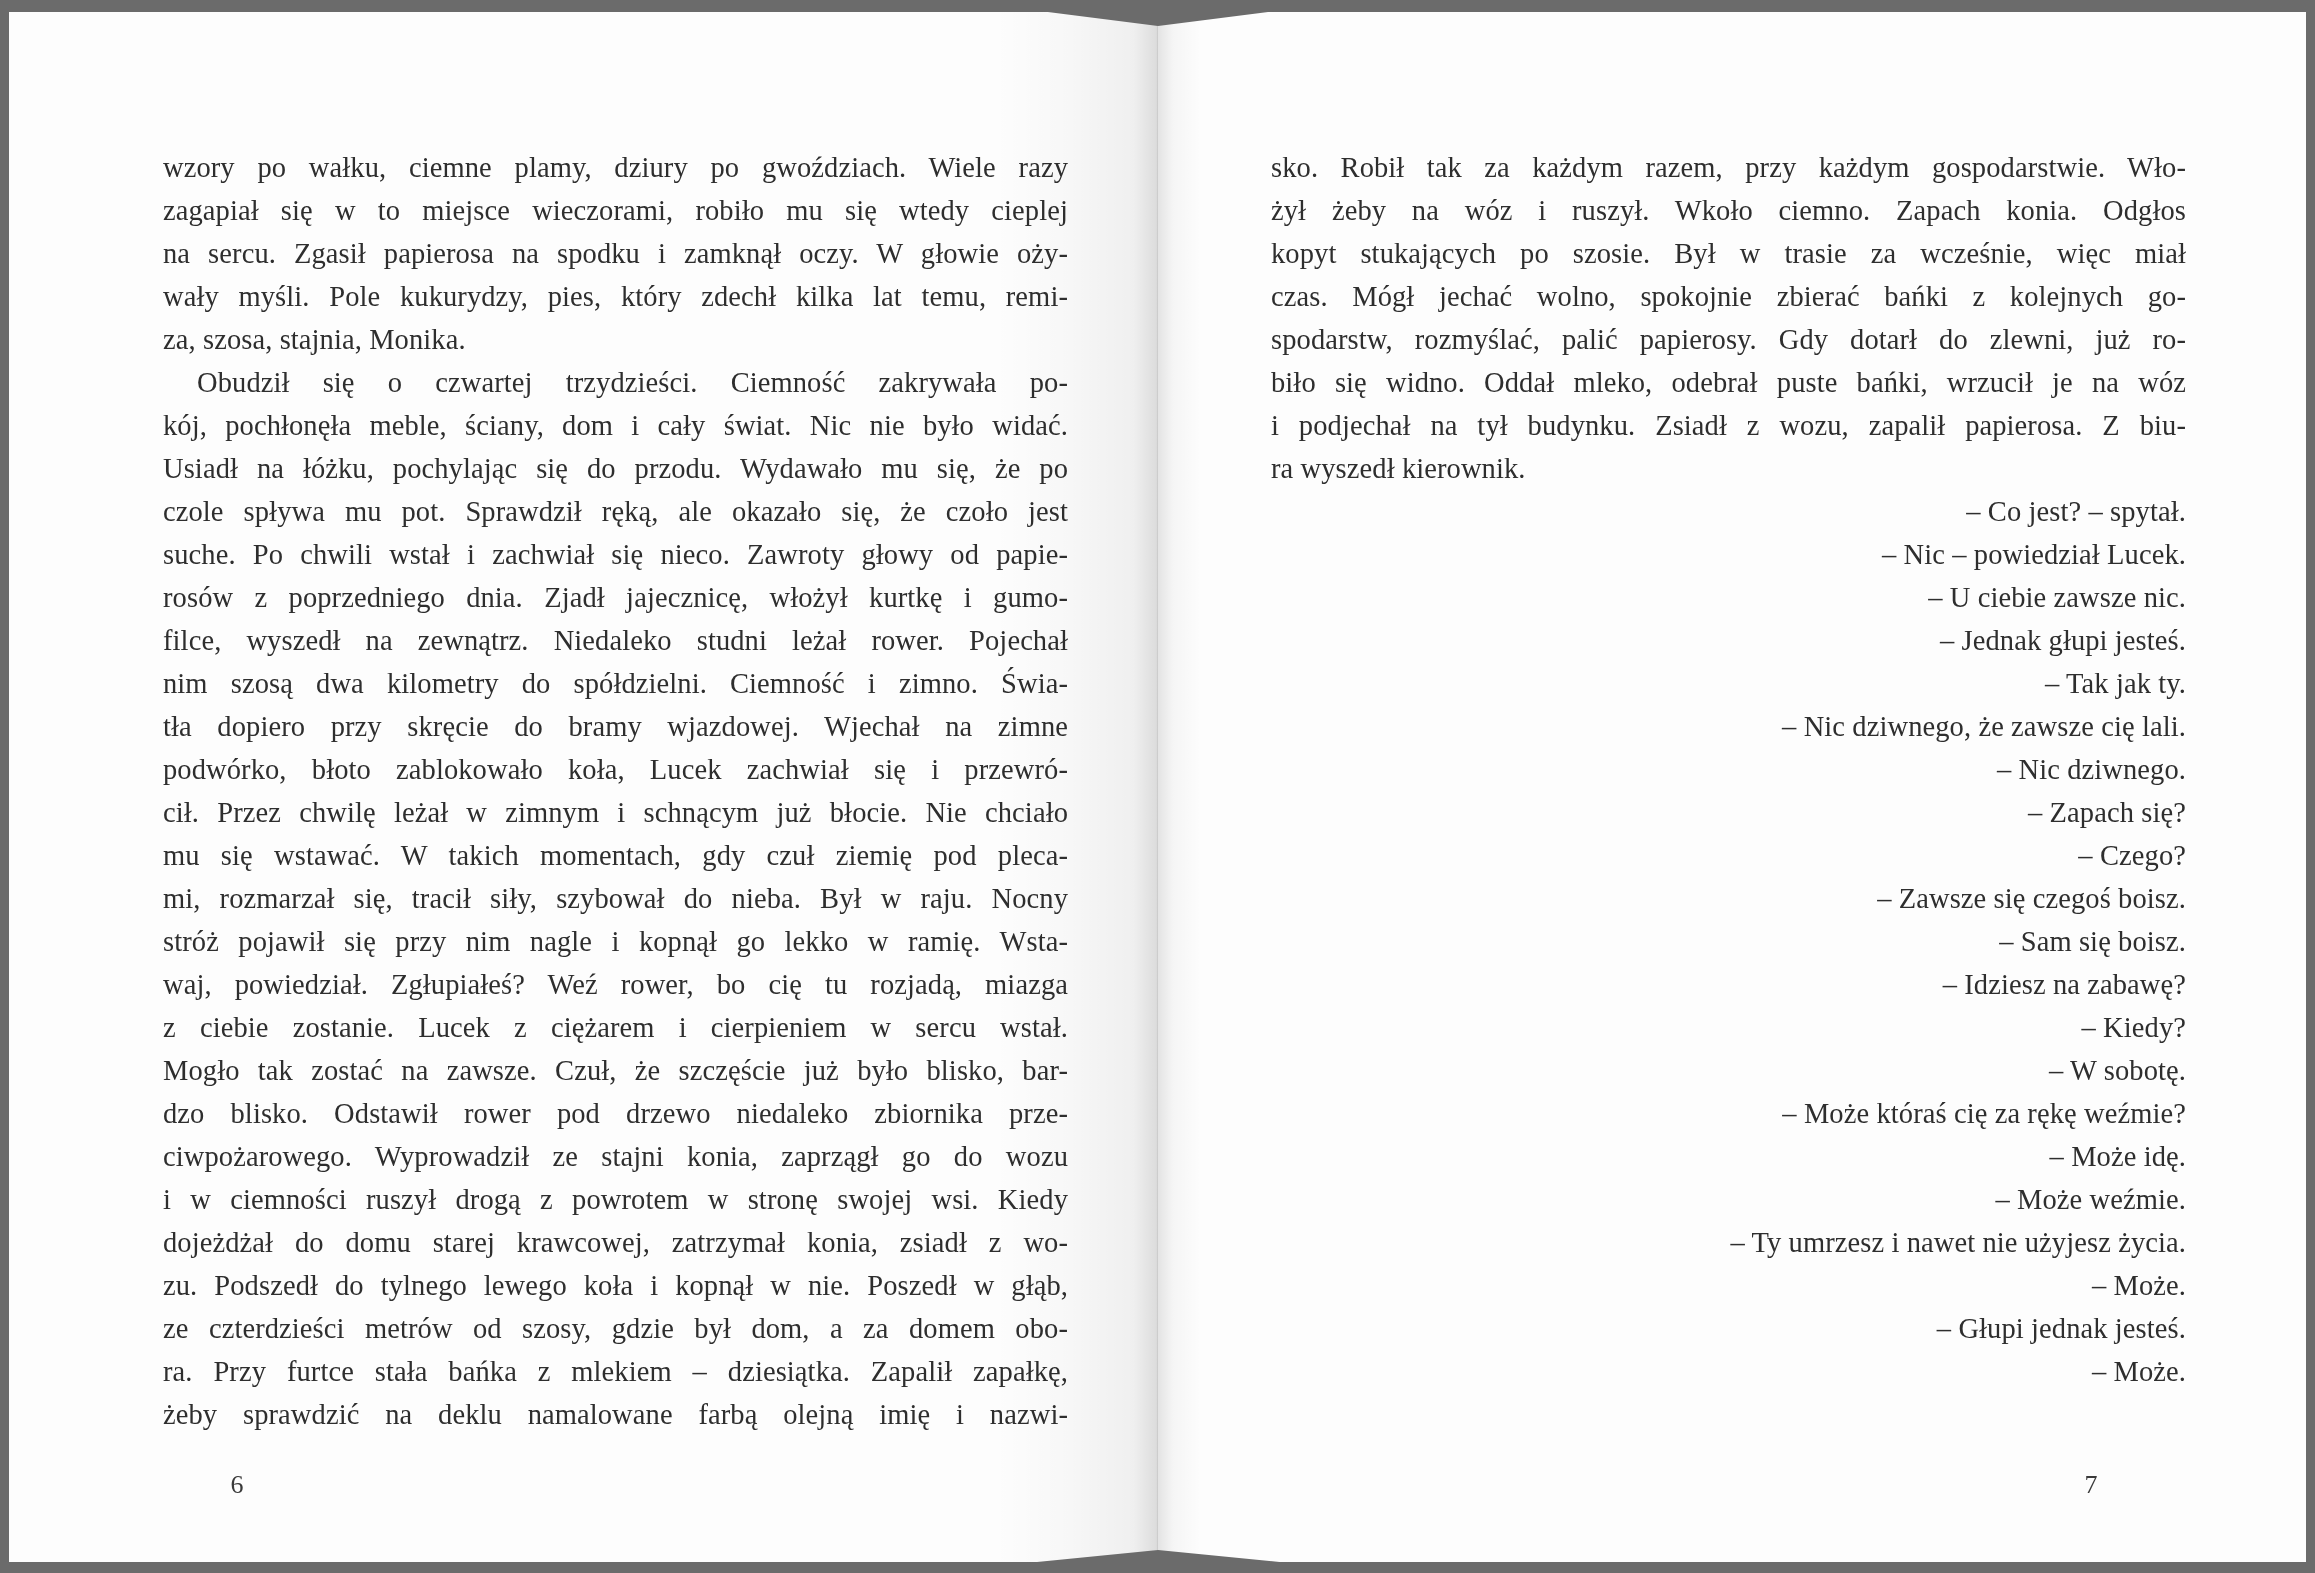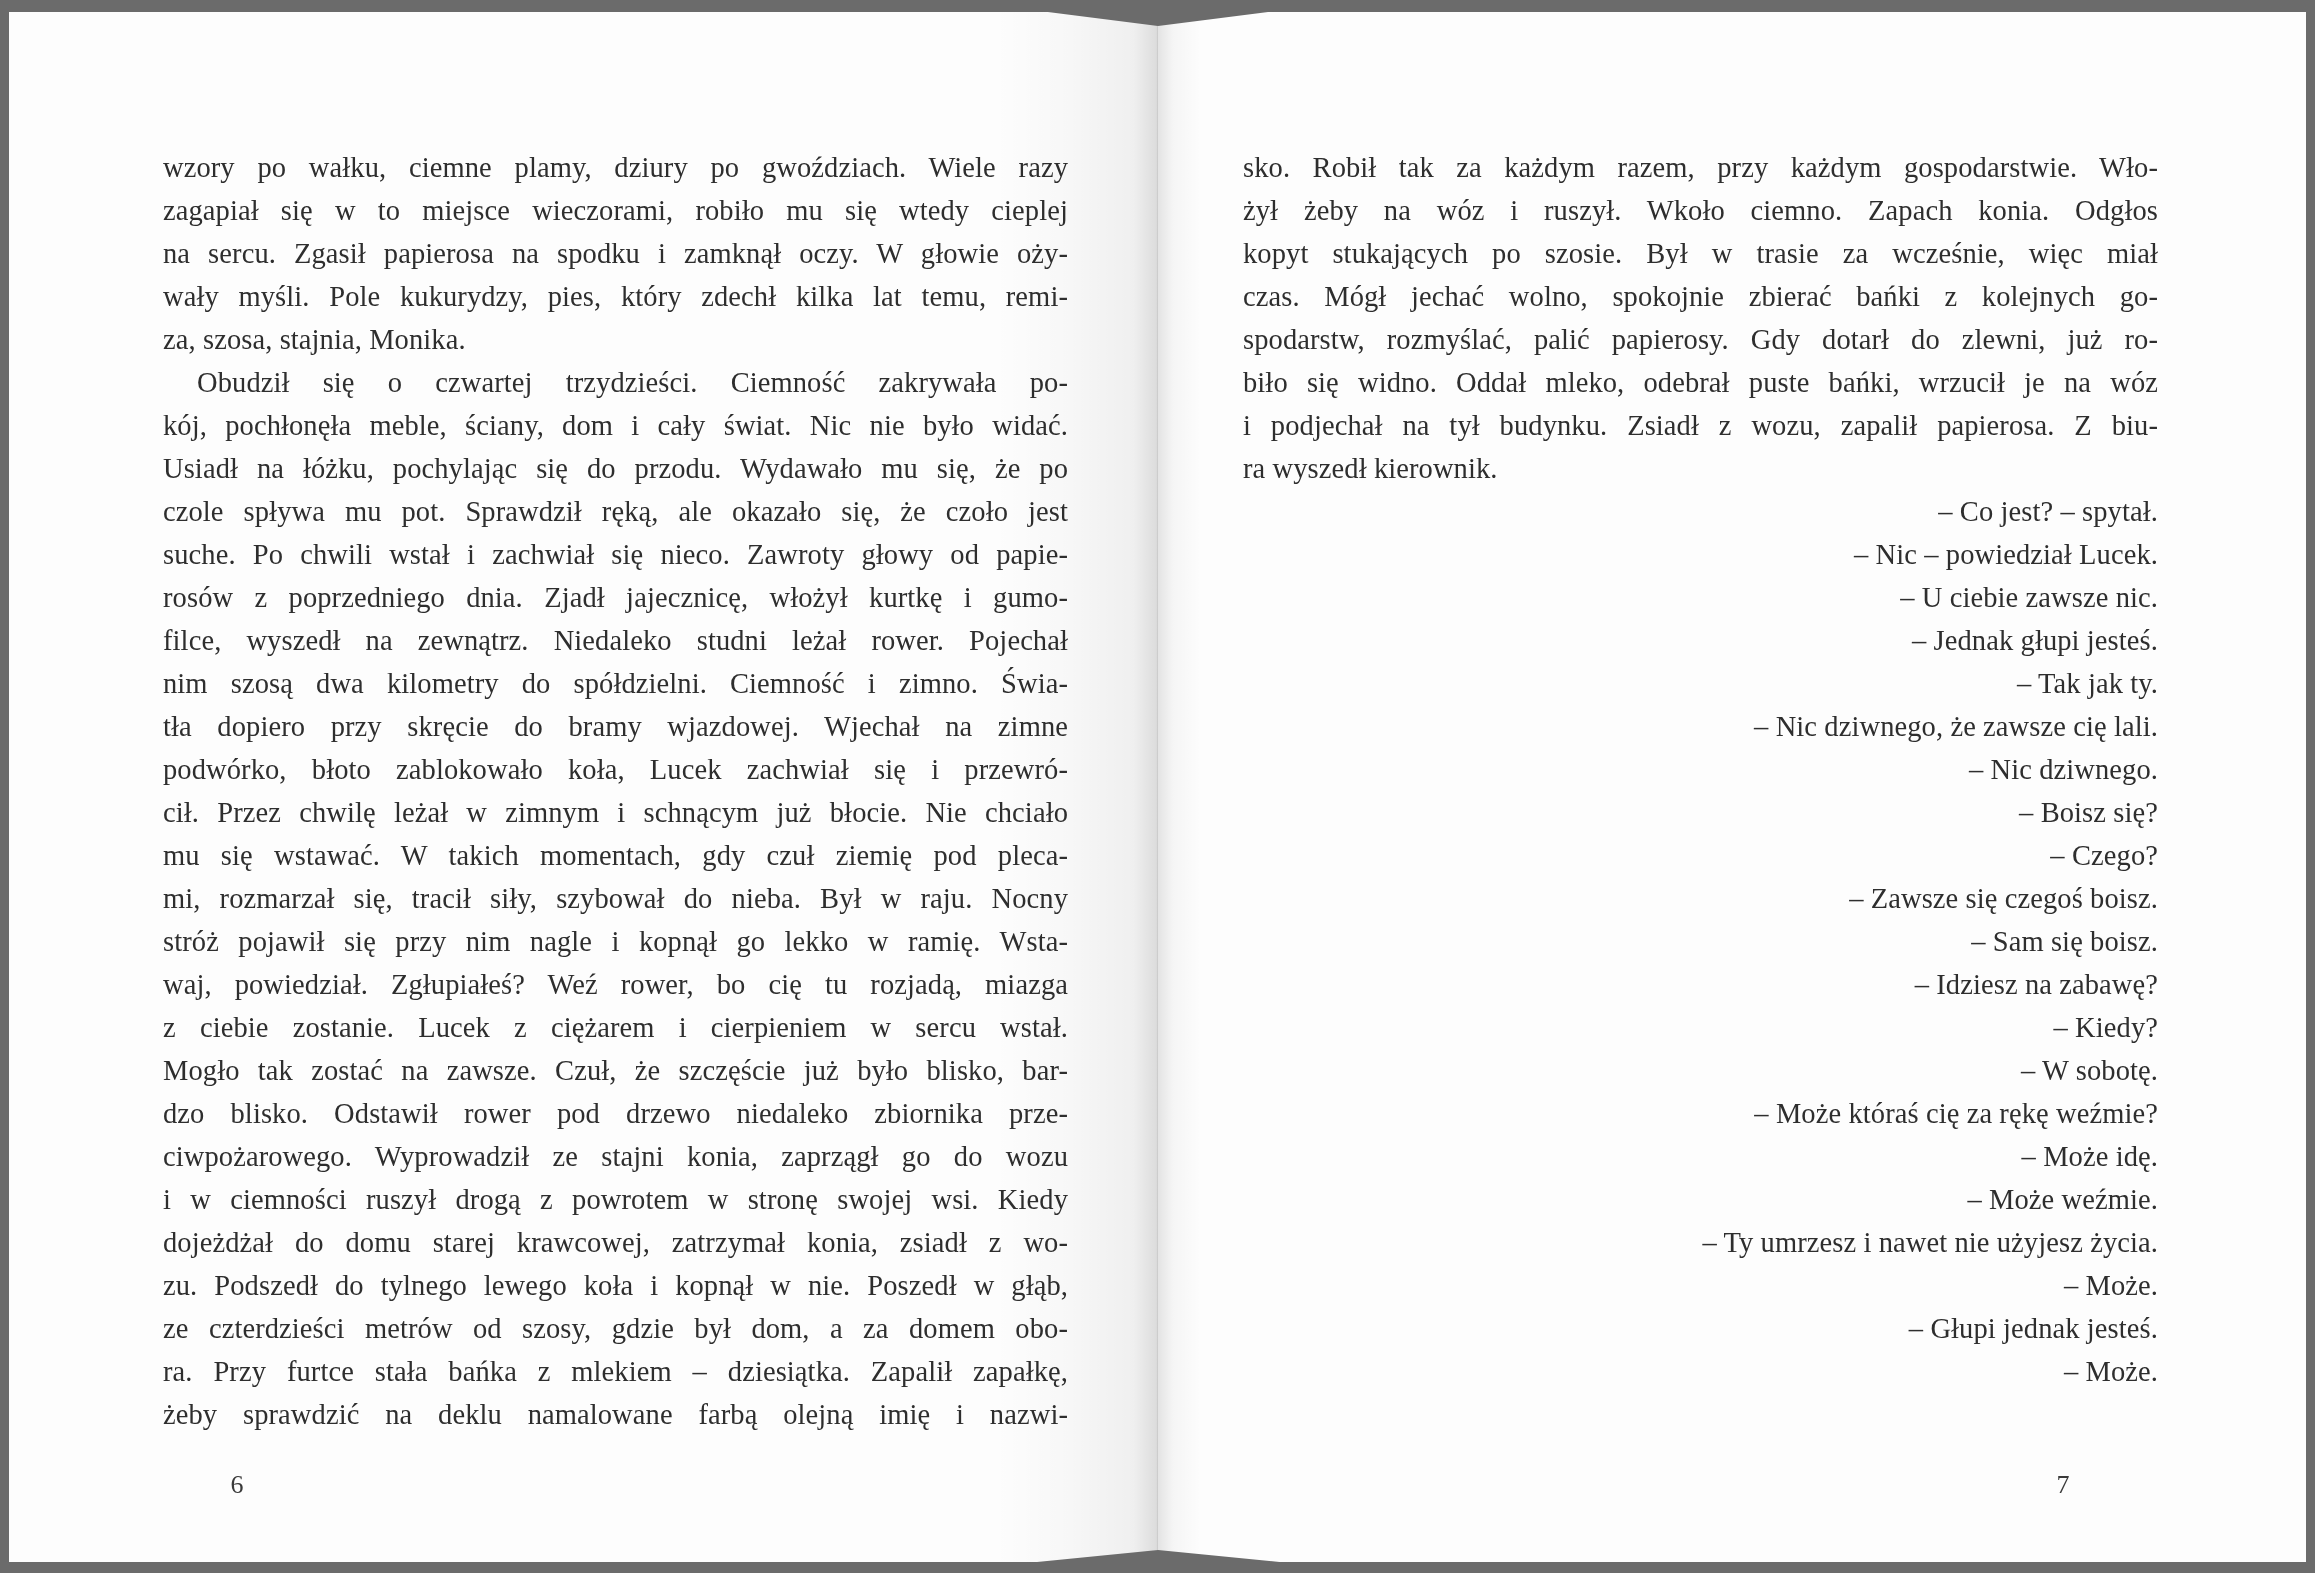--- a/index.html
+++ b/index.html
@@ -13,21 +13,21 @@
     background:var(--border-gray);
     font-family:"Liberation Serif","DejaVu Serif",serif;
     overflow:hidden;position:relative;
   }
   .book{
     position:absolute;left:9px;top:11.8px;width:2297px;height:1550px;
     background:var(--page-white);
   }
   .page{position:absolute;top:0;height:100%;}
   .page-left{left:0;width:1149px;}
-  .page-right{left:1121px;width:1148px;}
+  .page-right{left:1149px;width:1148px;}
   
   .spine-shadow-left{
     position:absolute;top:0;height:100%;left:986px;width:163px;
     background:linear-gradient(to right,
       rgba(0,0,0,0) 0%, rgba(0,0,0,0.025) 45%,
       rgba(0,0,0,0.055) 85%, rgba(0,0,0,0.13) 99%, rgba(0,0,0,0.22) 100%);
     pointer-events:none;
   }
   .spine-shadow-right{
     position:absolute;top:0;height:100%;left:1149px;width:43px;
@@ -116,21 +116,21 @@
         <div class="line just">biło się widno. Oddał mleko, odebrał puste bańki, wrzucił je na wóz</div>
         <div class="line just">i podjechał na tył budynku. Zsiadł z wozu, zapalił papierosa. Z biu-</div>
         <div class="line">ra wyszedł kierownik.</div>
         <div class="line ind">– Co jest? – spytał.</div>
         <div class="line ind">– Nic – powiedział Lucek.</div>
         <div class="line ind">– U ciebie zawsze nic.</div>
         <div class="line ind">– Jednak głupi jesteś.</div>
         <div class="line ind">– Tak jak ty.</div>
         <div class="line ind">– Nic dziwnego, że zawsze cię lali.</div>
         <div class="line ind">– Nic dziwnego.</div>
-        <div class="line ind">– Boisz się?</div>
+        <div class="line ind">– Zapach się?</div>
         <div class="line ind">– Czego?</div>
         <div class="line ind">– Zawsze się czegoś boisz.</div>
         <div class="line ind">– Sam się boisz.</div>
         <div class="line ind">– Idziesz na zabawę?</div>
         <div class="line ind">– Kiedy?</div>
         <div class="line ind">– W sobotę.</div>
         <div class="line ind">– Może któraś cię za rękę weźmie?</div>
         <div class="line ind">– Może idę.</div>
         <div class="line ind">– Może weźmie.</div>
         <div class="line ind">– Ty umrzesz i nawet nie użyjesz życia.</div>

